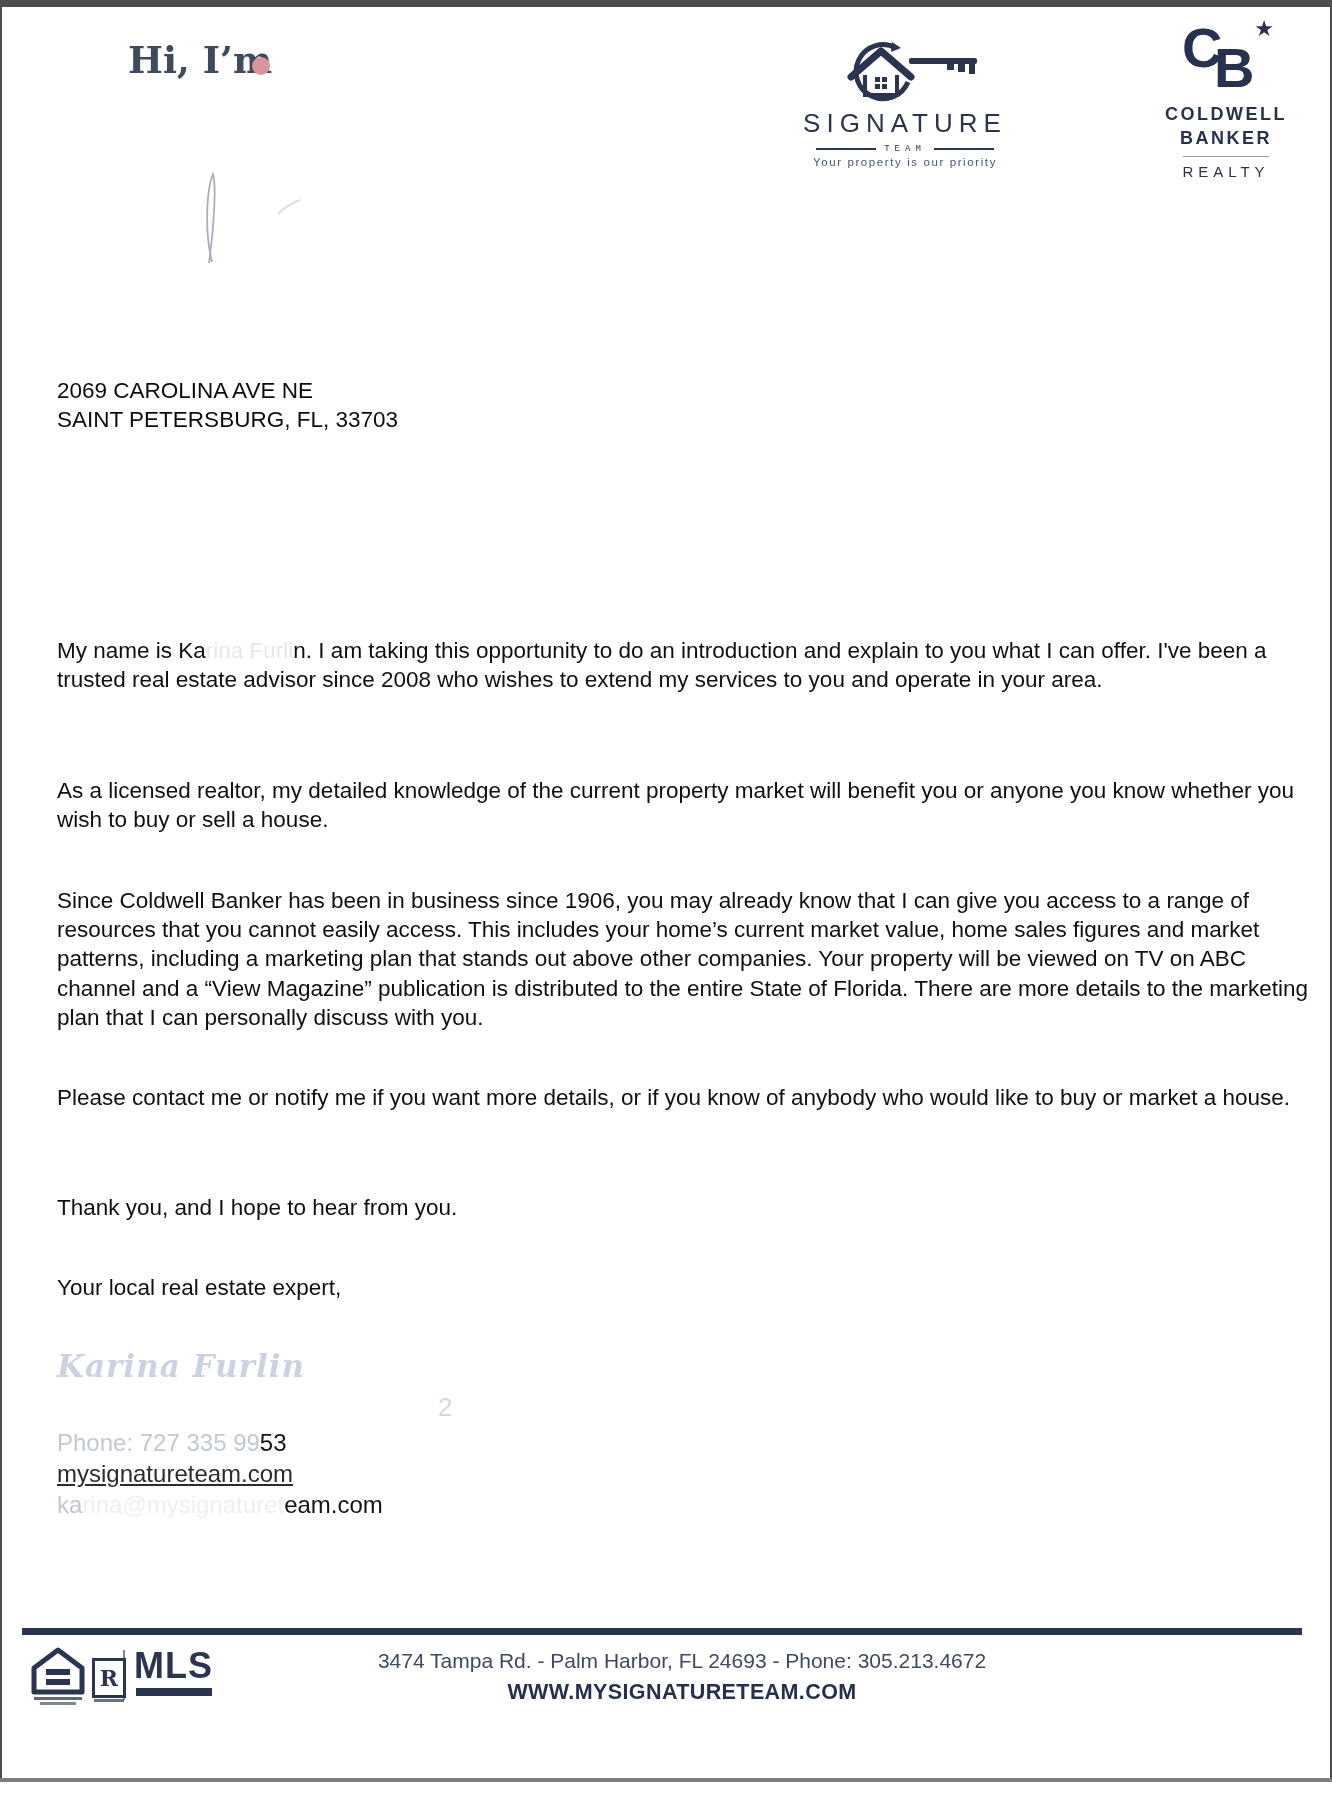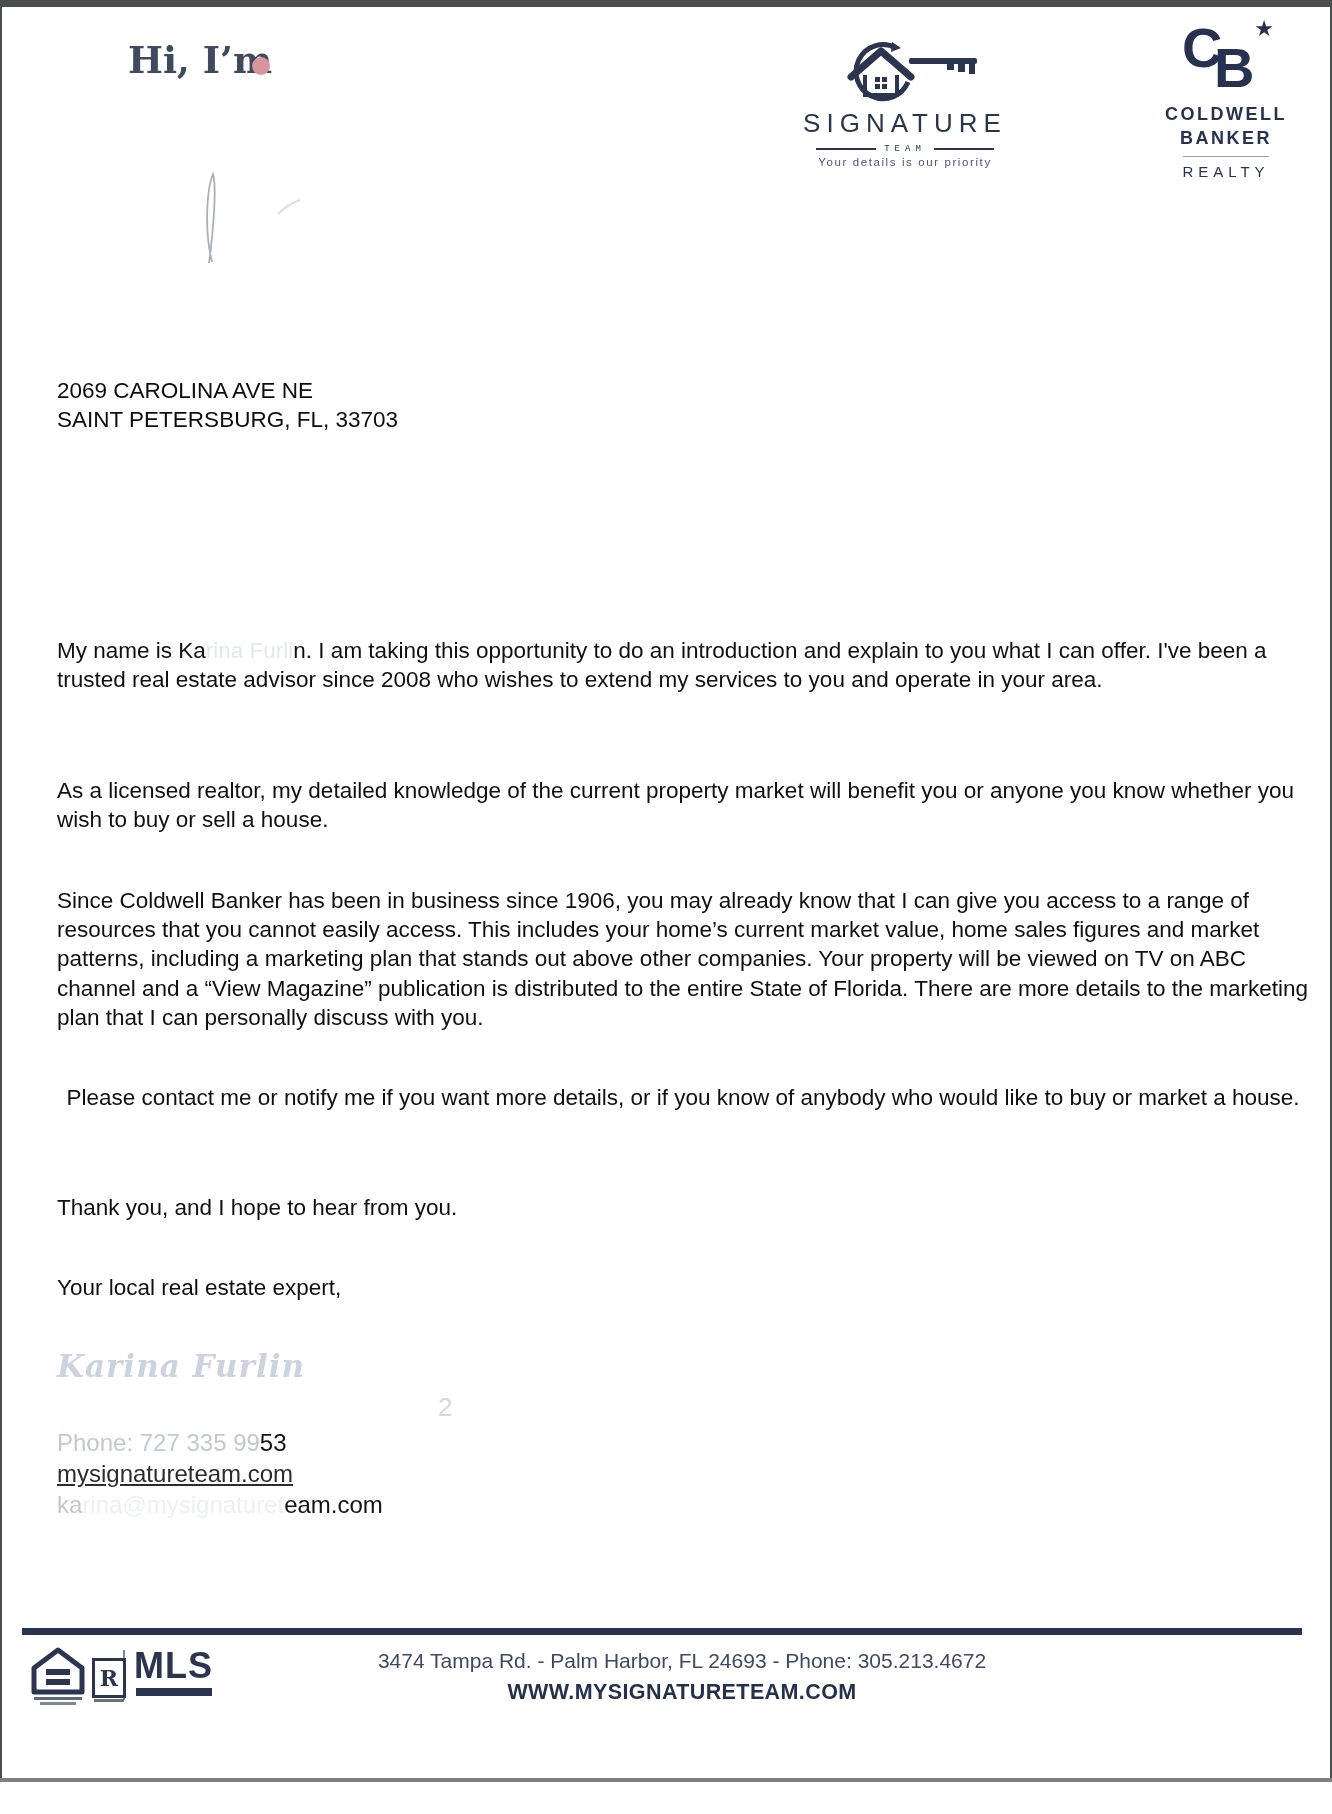--- a/index.html
+++ b/index.html
@@ -51,21 +51,21 @@
   .cb-divider{width:86px;height:1px;background:#9aa0b0;margin:6px auto;}
   .cb-realty{font-size:15px;letter-spacing:5px;font-weight:500;}
 
   
   .addr{position:absolute;left:57px;top:376px;font-size:22.5px;line-height:29px;color:#0d0d0d;}
   .para{position:absolute;left:57px;width:1252px;font-size:22.5px;line-height:29.2px;color:#101010;}
   .salutation{top:520px;}
   .p1{top:636px;}
   .p2{top:776px;}
   .p3{top:886px;}
-  .p4{top:1083px;text-align:center;}
+  .p4{top:1083px;}
   .p5{top:1193px;}
   .p6{top:1273px;}
   .redacted-name{color:#e4e7ed;}
 
   
   .script-sig{
     position:absolute;left:57px;top:1348px;
     font-family:"DejaVu Serif", serif;font-style:italic;font-weight:700;
     font-size:31px;color:#ccd2df;letter-spacing:1px;
   }
@@ -130,21 +130,21 @@
           <rect x="129" y="28" width="7" height="8"></rect>
           <rect x="140" y="28" width="6" height="10"></rect>
       </g>
     </svg>
     <div class="st-name">SIGNATURE</div>
     <div class="st-team-row">
       <div class="st-team-line"></div>
       <div class="st-team-label">TEAM</div>
       <div class="st-team-line"></div>
     </div>
-    <div class="st-tagline">Your details is our priority</div>
+    <div class="st-tagline">Your property is our priority</div>
   </div>
 
   <div class="cb-logo">
     <div class="cb-monogram">
       <span class="cb-c">C</span>
       <span class="cb-b">B</span>
       <span class="cb-star">★</span>
     </div>
     <div class="cb-line">COLDWELL</div>
     <div class="cb-line">BANKER</div>

